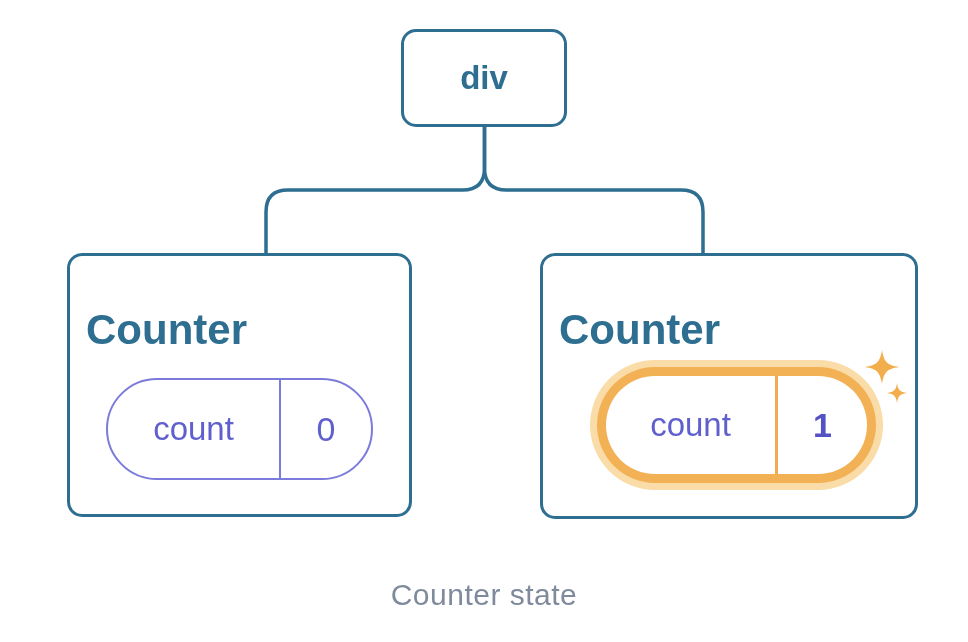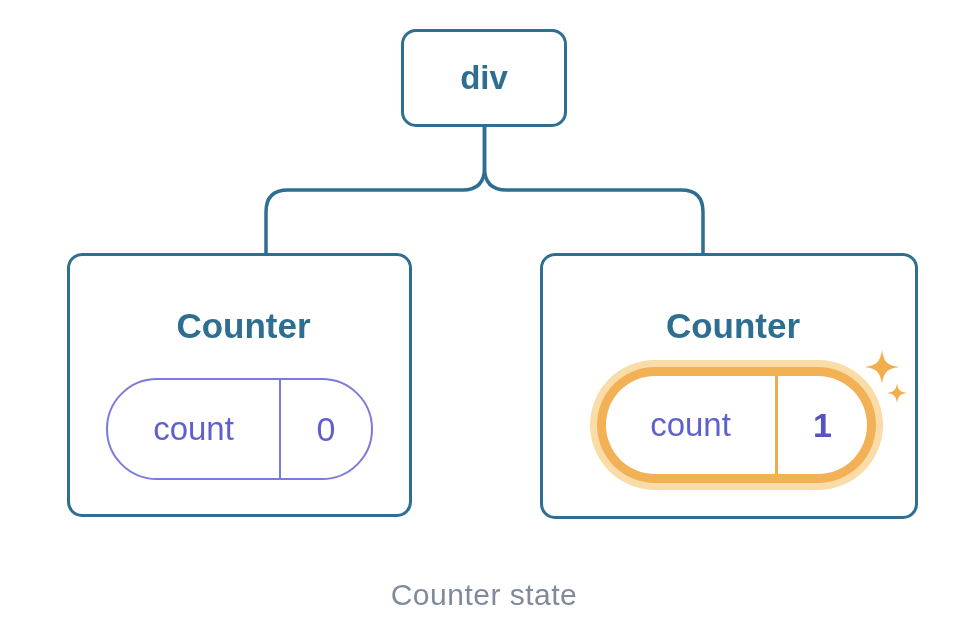--- a/index.html
+++ b/index.html
@@ -40,25 +40,25 @@
     width: 166px; height: 98px;
     display: flex; align-items: center; justify-content: center;
     color: var(--teal);
     font-size: 33px;
     font-weight: 600;
   }
   .counter-node-left  { left: 67px;  top: 253px; width: 345px; height: 264px; }
   .counter-node-right { left: 540px; top: 253px; width: 378px; height: 266px; }
   .counter-title {
     position: absolute;
-    left: 4px; top: 50px;
+    left: 16px; top: 50px;
     width: 100%;
-    text-align: center;
+    text-align: left;
     color: var(--teal);
-    font-size: 35px;
+    font-size: 42px;
     font-weight: 600;
   }
   
   .state-pill {
     position: absolute;
     left: 36px; top: 122px;
     width: 267px; height: 102px;
     border: 2px solid var(--purple-border);
     border-radius: 51px;
     display: flex;

